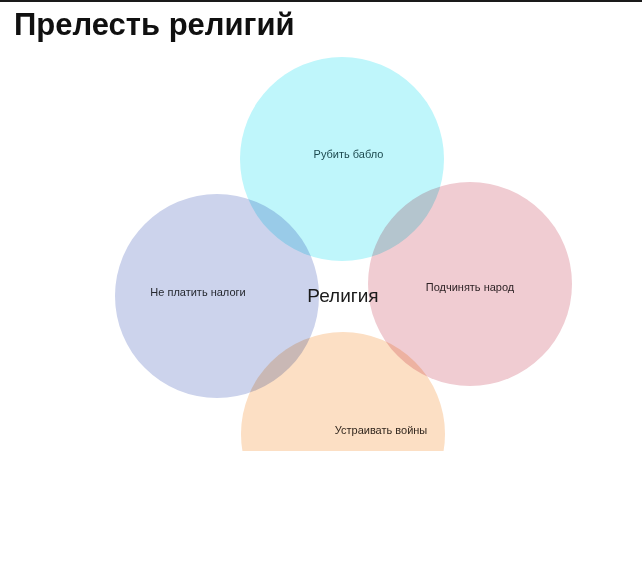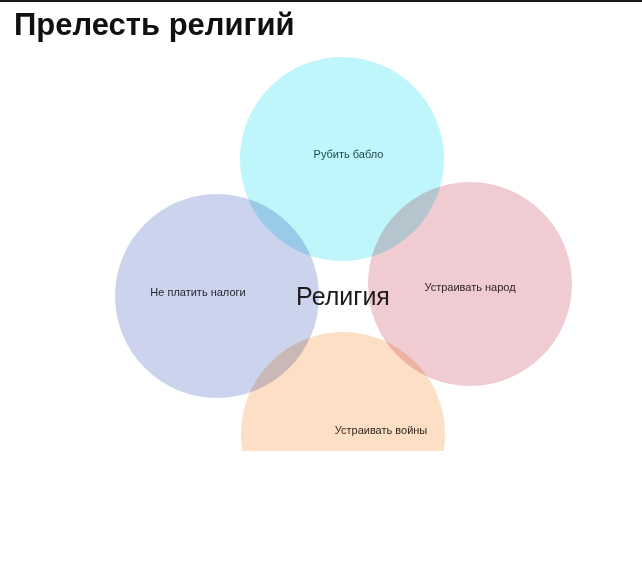--- a/index.html
+++ b/index.html
@@ -61,21 +61,21 @@
   #label-top    { left: 342px; top: 152px; color: #1d4a4f; padding-left: 13px; }
   #label-left   { left: 198px; top: 290px; color: #25282f; }
   #label-right  { left: 470px; top: 285px; color: #2e2326; }
   #label-bottom { left: 343px; top: 428px; color: #33281f; margin-left: 38px; }
 
   #center-label {
     position: absolute;
     left: 343px;
     top: 294px;
     transform: translate(-50%, -50%);
-    font-size: 25px;
+    font-size: 19px;
     color: #1b1b1b;
     white-space: nowrap;
     pointer-events: none;
   }
 
   
   #watermark {
     position: absolute;
     right: 14px;
     bottom: 6px;
@@ -112,20 +112,20 @@
 
   <div id="venn-stage">
 
     <div class="venn-circle" id="circle-top" style="background: rgb(191, 246, 251);"></div>
     <div class="venn-circle" id="circle-left" style="background: rgb(204, 211, 236);"></div>
     <div class="venn-circle" id="circle-right" style="background: rgb(240, 204, 210);"></div>
     <div class="venn-circle" id="circle-bottom" style="background: rgb(252, 223, 196);"></div>
 
     <div class="venn-label" id="label-top">Рубить бабло</div>
     <div class="venn-label" id="label-left">Не платить налоги</div>
-    <div class="venn-label" id="label-right">Устраивать народ</div>
+    <div class="venn-label" id="label-right">Подчинять народ</div>
     <div class="venn-label" id="label-bottom">Устраивать войны</div>
 
     <div id="center-label">Религия</div>
   </div>
 
 
 </div>
 
 </body></html>

